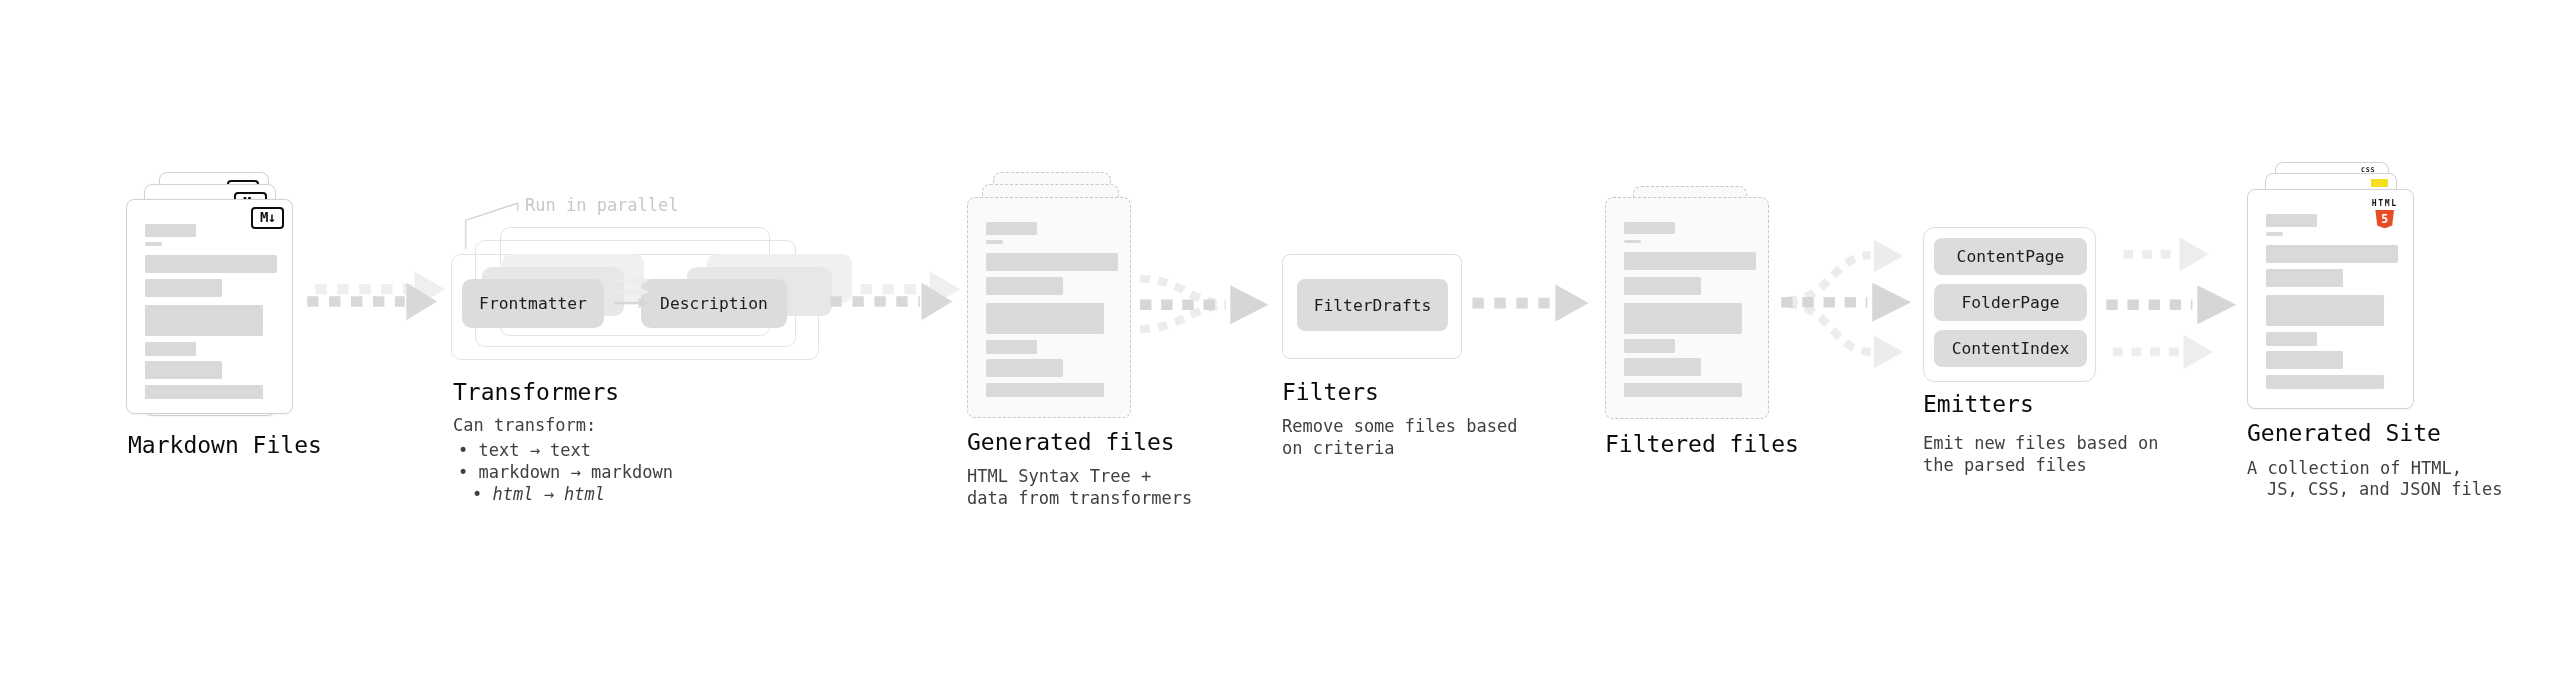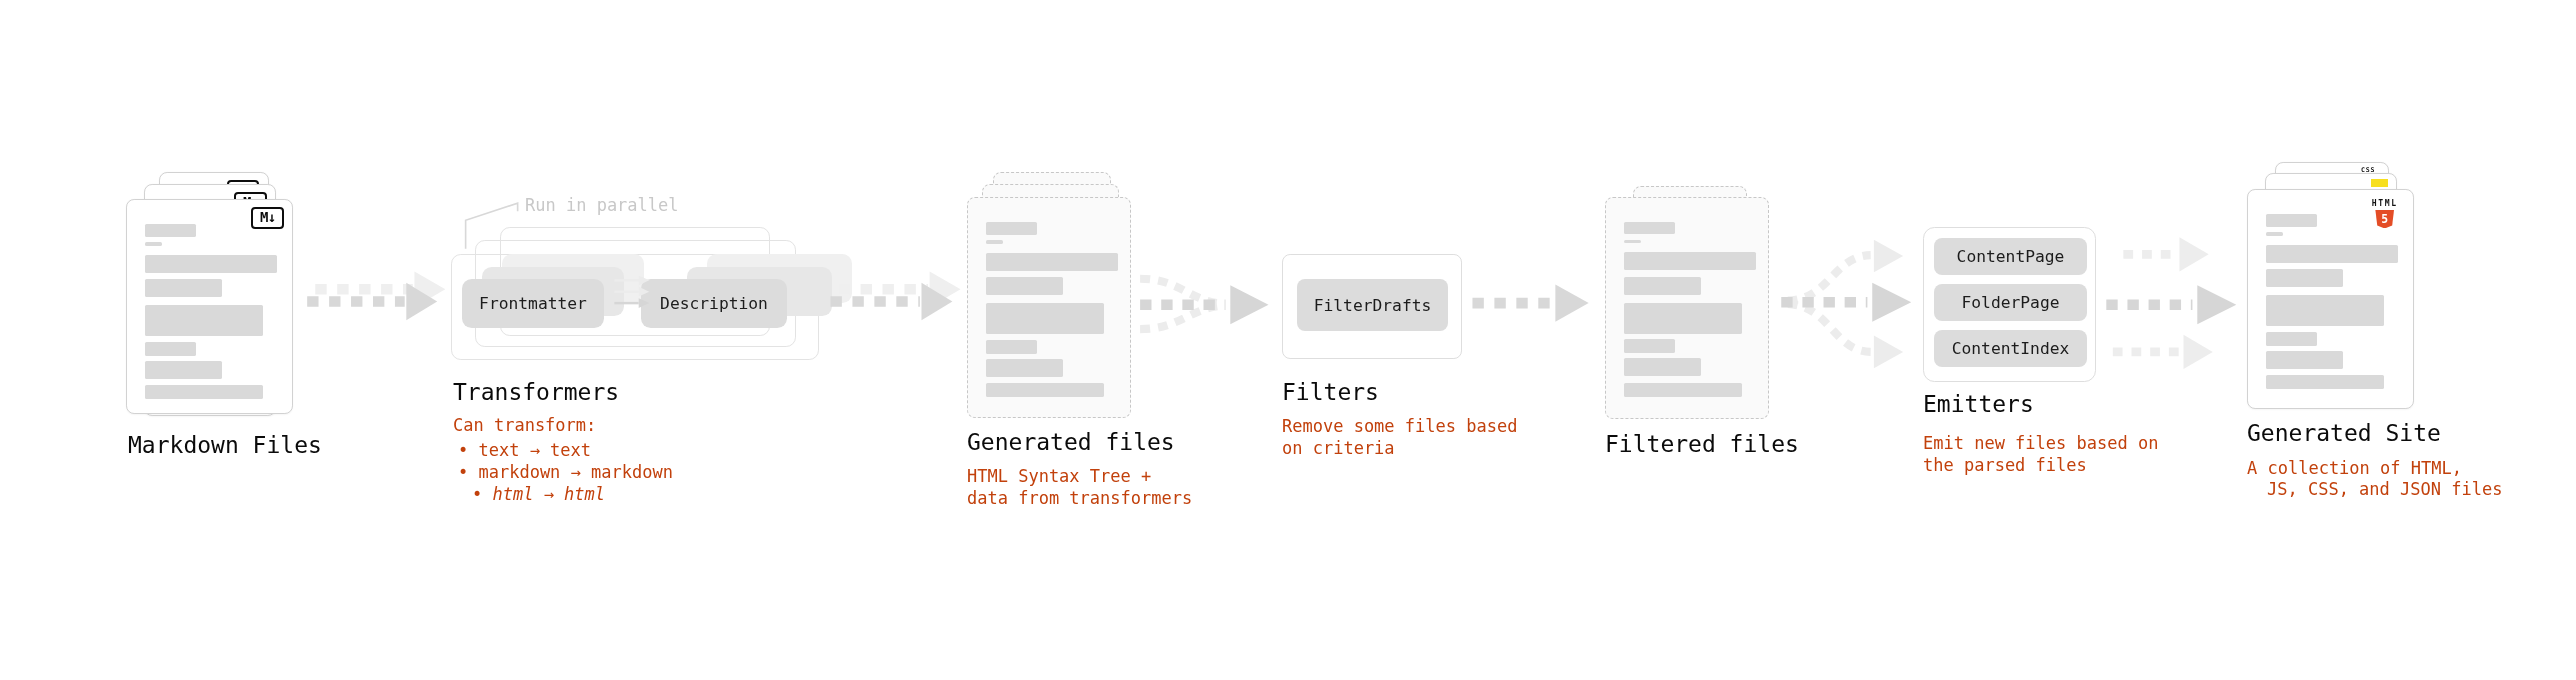--- a/index.html
+++ b/index.html
@@ -42,21 +42,21 @@
   .stage.ghost2 { background:#e7e7e7; color:transparent; }
   .stage.ghost3 { background:#f0f0f0; color:transparent; }
 
   
   .panel { position:absolute; background:#ffffff; border:1.6px solid #dedede; border-radius:11.4px; }
   .chip { position:absolute; background:#dcdcdc; border-radius:8.1px; color:#1c1c1c;
           display:flex; align-items:center; justify-content:center; font-size:16.3px; }
 
   
   .title { position:absolute; font-size:23px; color:#0b0b0b; white-space:nowrap; }
-  .note  { position:absolute; font-size:17px; color:#c2410c; white-space:nowrap; }
+  .note  { position:absolute; font-size:17px; color:#404040; white-space:nowrap; }
   .annot { position:absolute; font-size:17px; color:#c8c8c8; white-space:nowrap; }
 
   svg { position:absolute; left:0; top:0; pointer-events:none; }
 </style>
 </head>
 <body>
 
 <div id="canvas">
 
   <div class="abs" style="left:126px; top:172px; width:175px; height:244px;">

